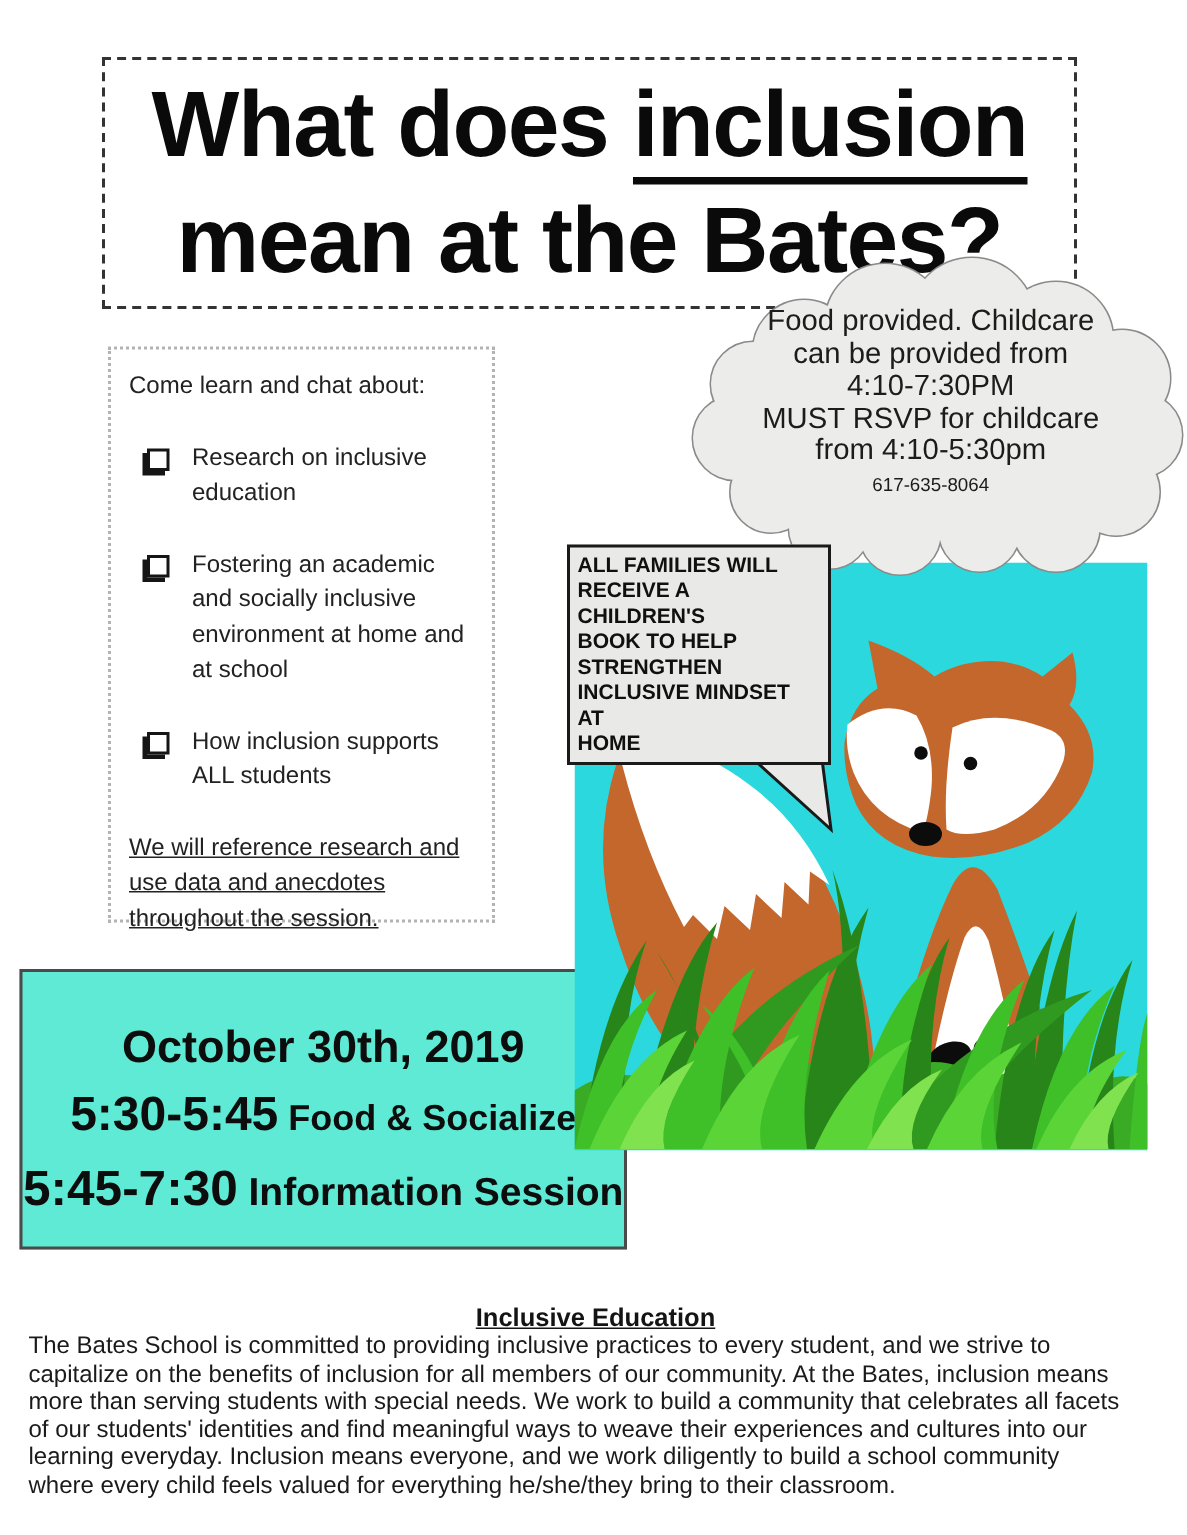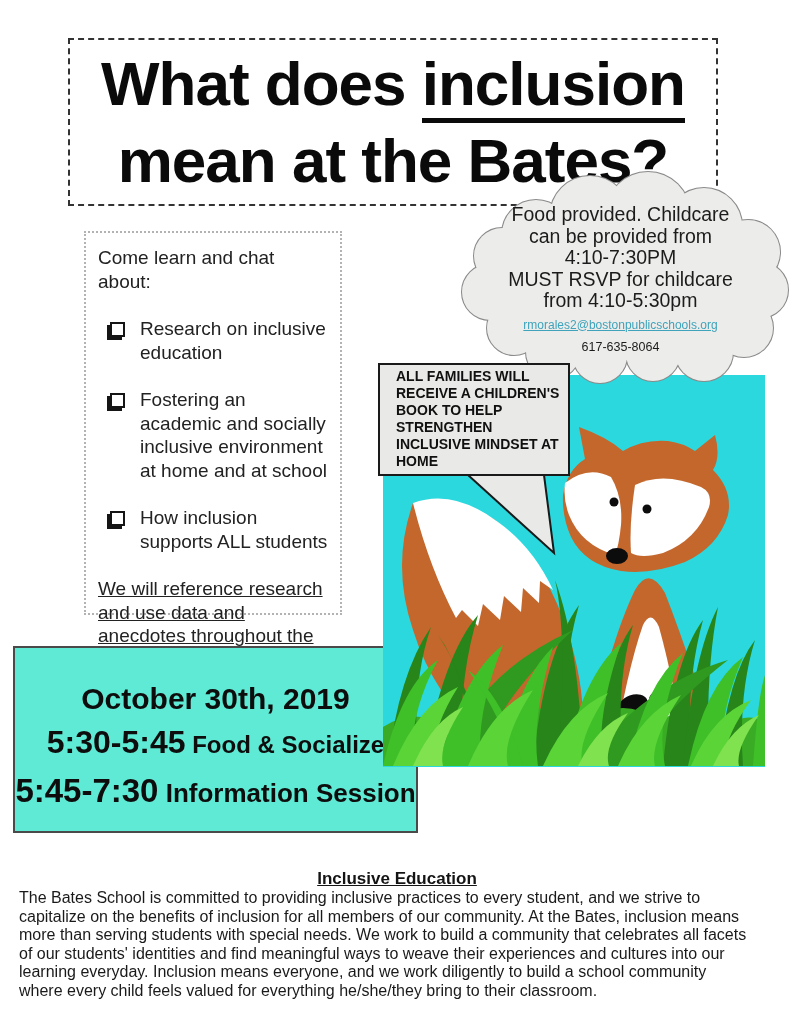--- a/index.html
+++ b/index.html
@@ -16,23 +16,23 @@
   
   .cloud{position:absolute;left:448px;top:168px;width:345px;height:222px;z-index:4;}
   .cloud svg{position:absolute;left:0;top:0;}
   .cloud-text{position:absolute;left:0;top:36px;width:345px;text-align:center;
               font-size:19.5px;line-height:21.5px;color:#1c1c1c;}
   .cloud-email{display:inline-block;margin-top:3px;font-size:12px;color:#3fa3bb;
                text-decoration:underline;cursor:pointer;}
   .cloud-phone{font-size:12.5px;margin-top:1px;color:#1c1c1c;}
 
   
-  .topics{position:absolute;left:84px;top:231px;width:258px;height:384px;box-sizing:border-box;
+  .topics{position:absolute;left:72px;top:231px;width:258px;height:384px;box-sizing:border-box;
           border:2px dotted #b3b3b3;padding:13px 8px 0 12px;
-          font-size:19px;line-height:23.5px;color:#222;z-index:1;}
+          font-size:16px;line-height:23.5px;color:#222;z-index:1;}
   .topics-intro{margin-bottom:24px;}
   .topic-item{display:grid;grid-template-columns:42px 1fr;margin-bottom:24px;}
   .chk{width:11px;height:11px;border:2px solid #151515;box-shadow:-3px 3px 0 #151515;
        margin:5px 0 0 12px;background:#fff;}
   .topics-footer{margin-top:14px;text-decoration:underline;}
 
   
   .schedule{position:absolute;left:13px;top:646px;width:405px;height:187px;box-sizing:border-box;
             background:#5eead4;border:2px solid #4a4a4a;z-index:2;text-align:center;
             padding-top:36px;color:#0d0d0d;font-weight:700;}
@@ -40,22 +40,22 @@
   .sch-row1{margin-top:10px;font-size:32px;line-height:36px;}
   .sch-row2{margin-top:10px;font-size:33px;line-height:36px;}
   .sch-label1{font-size:24px;}
   .sch-label2{font-size:26px;}
 
   
   .fox{position:absolute;left:383px;top:375px;width:382px;height:392px;z-index:3;}
 
   
   .speech-tail{position:absolute;left:458px;top:471px;width:110px;height:90px;z-index:5;}
-  .speech{position:absolute;left:378px;top:363px;width:192px;box-sizing:border-box;z-index:6;
-          background:#e9e9e7;border:2px solid #1a1a1a;padding:3px 5px 4px 16px;
+  .speech{position:absolute;left:378px;top:363px;width:176px;box-sizing:border-box;z-index:6;
+          background:#e9e9e7;border:2px solid #1a1a1a;padding:3px 5px 4px 5px;
           font-size:14px;line-height:17px;font-weight:700;color:#101010;}
 
   
   .about-heading{position:absolute;left:33px;top:869px;width:728px;text-align:center;
                  font-size:17px;font-weight:700;text-decoration:underline;color:#141414;}
   .about-body{position:absolute;left:19px;top:889px;width:730px;
               font-size:16px;line-height:18.5px;color:#1a1a1a;}
 </style>
 </head>
 <body>
@@ -102,21 +102,20 @@
           <circle cx="54" cy="88" r="28"></circle>
         <ellipse cx="180" cy="118" rx="122" ry="74"></ellipse>
       </g>
     </svg>
     <div class="cloud-text">
       <div>Food provided. Childcare</div>
       <div>can be provided from</div>
       <div>4:10-7:30PM</div>
       <div>MUST RSVP for childcare</div>
       <div>from 4:10-5:30pm</div>
-      <a class="cloud-email">rmorales2@bostonpublicschools.org</a>
       <div class="cloud-phone">617-635-8064</div>
     </div>
   </div>
 
   <div class="topics">
     <div class="topics-intro">Come learn and chat about:</div>
     <div class="topic-item">
       <span class="chk"></span>
       <span>Research on inclusive education</span>
     </div>

